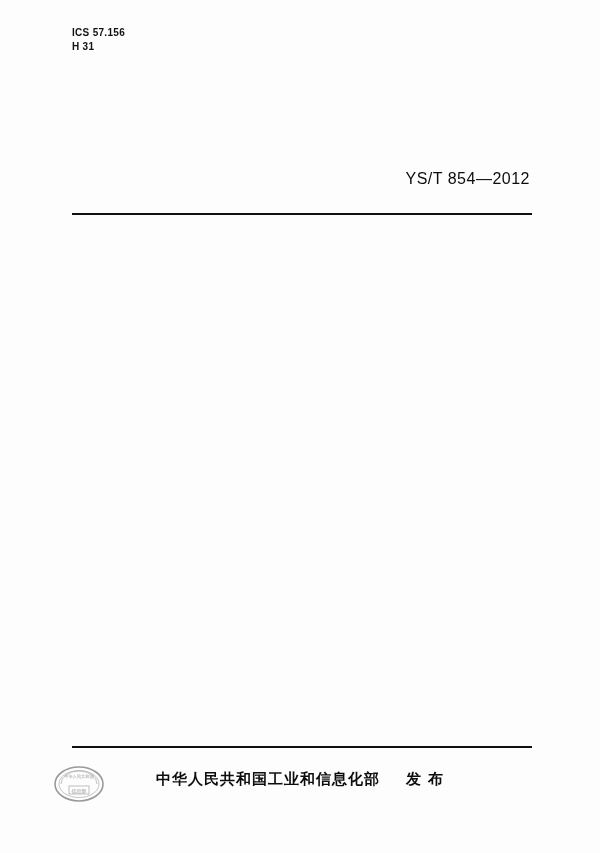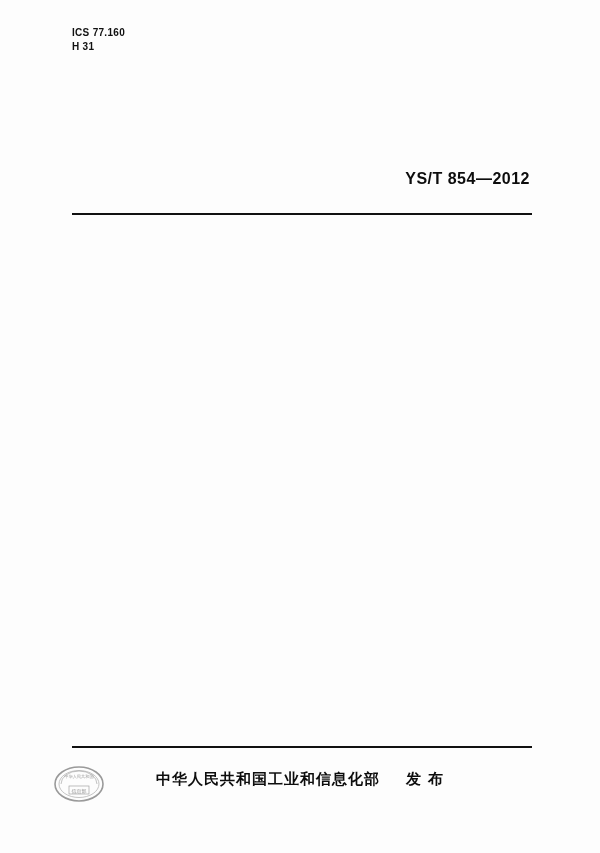--- a/index.html
+++ b/index.html
@@ -62,21 +62,21 @@
     font-weight: bold;
     letter-spacing: 2px;
     color: #0d0d0d;
   }
 
   .std-no {
     position: absolute;
     right: 70px;
     top: 170px;
     font-size: 16px;
-    font-weight: bold;
+    font-weight: normal;
     letter-spacing: 0.5px;
     color: #0d0d0d;
     text-align: center;
   }
 
   .rule-top {
     position: absolute;
     left: 72px;
     right: 68px;
     top: 213px;
@@ -157,21 +157,21 @@
     height: 40px;
   }
   .seal svg { display: block; }
 </style>
 </head>
 <body>
 
 <div class="page">
 
   <div class="ics-block">
-    <div class="ics-line">ICS 77.160</div>
+    <div class="ics-line">ICS 57.156</div>
     <div class="ics-line">H 31</div>
   </div>
 
 
 
   <div class="std-no">YS/T 854—2012</div>
 
   <div class="rule-top"></div>
 
 

